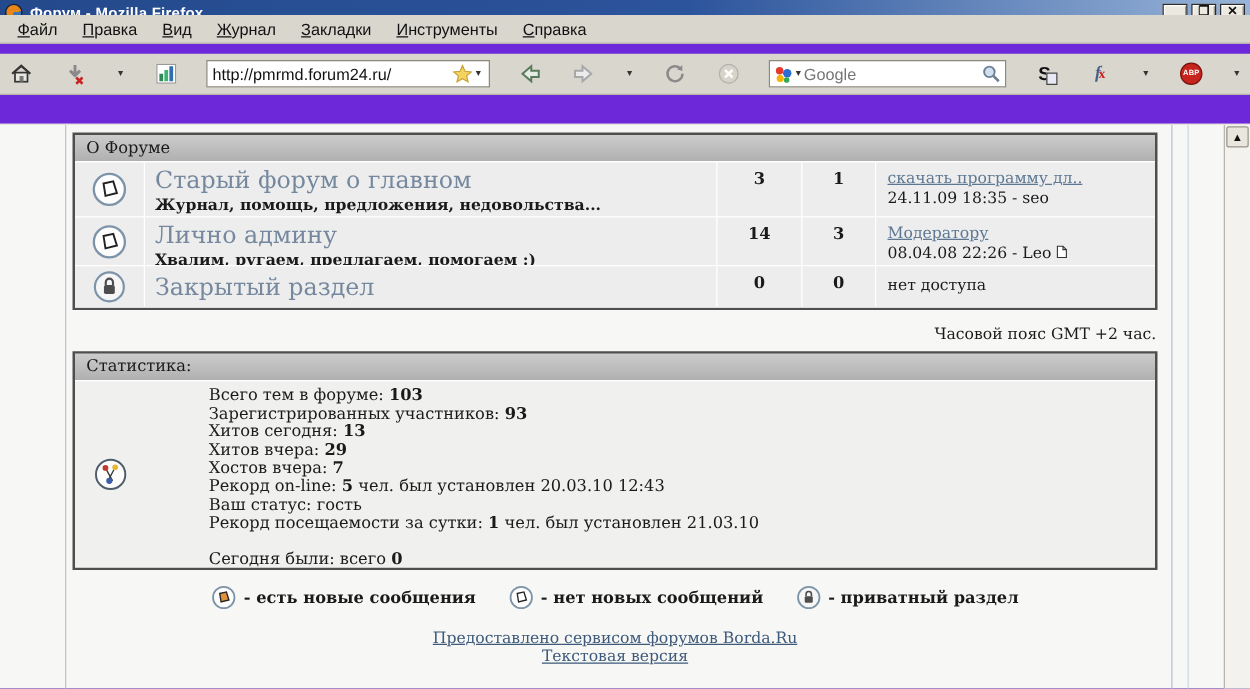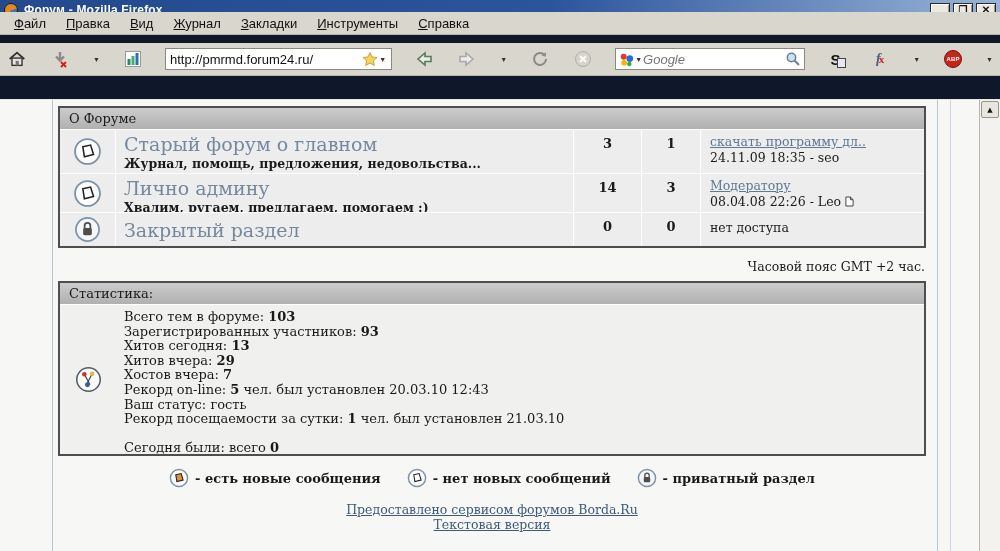--- a/index.html
+++ b/index.html
@@ -1,17 +1,17 @@
 <!DOCTYPE html>
 <html lang="ru"><head>
 <meta charset="utf-8">
 <style>
   * { margin:0; padding:0; box-sizing:border-box; }
   html,body { background:#555; }
-  .screen { position:relative; width:1000px; height:551px; background:#0f172a;
+  .screen { position:relative; width:1000px; height:551px; background:#6d28d9;
             font-family:"Liberation Sans", sans-serif; overflow:hidden; }
 
   
   .titlebar { position:absolute; left:0; top:0; width:1000px; height:20px;
     background:linear-gradient(90deg,#24498c 0%,#2c549c 55%,#98b4d8 100%);
     display:flex; align-items:center; padding:0 4px; }
   .ff-icon { width:14px; height:14px; border-radius:50%;
     background:conic-gradient(from 210deg,#e8861a 0 230deg,#3a76b8 230deg 360deg);
     border:1px solid #123; margin-right:6px; flex:none; }
   .win-title { color:#fff; font-size:12px; font-weight:bold; letter-spacing:.2px; }
@@ -35,21 +35,21 @@
   .tb-icon { width:22px; height:22px; display:flex; align-items:center;
     justify-content:center; flex:none; }
   .dd { font-size:7px; color:#333; flex:none; padding:0 1px; }
   .urlbar { flex:1 1 452px; height:22px; background:#fff; border:1px solid #8b887c;
     display:flex; align-items:center; padding:0 4px; min-width:200px; }
   .urlbar input { flex:1; border:none; outline:none; font-size:13px; color:#111;
     font-family:"Liberation Sans",sans-serif; background:transparent; }
   .searchbar { flex:none; width:190px; height:22px; background:#fff;
     border:1px solid #8b887c; display:flex; align-items:center; padding:0 3px; }
   .searchbar input { flex:1; border:none; outline:none; font-size:13px; color:#999;
-    font-family:"Liberation Sans",sans-serif; min-width:20px;font-style:italic; }
+    font-family:"Liberation Sans",sans-serif; min-width:20px; }
   .scrapbook { font-size:15px; font-weight:bold; color:#111; position:relative; padding-right:3px; }
   .scrapbook::after { content:""; position:absolute; right:-2px; bottom:0; width:7px; height:8px;
     background:#e8e8f4; border:1px solid #444; }
   .flashblock { font-size:14px; color:#47608a; font-style:italic; font-weight:bold;
     font-family:"Liberation Serif",serif; }
   .flashblock .redx { color:#c22; font-style:normal; font-size:11px; margin-left:-2px; }
   .abp { width:18px; height:18px; border-radius:50%; background:#c6251d;
     color:#fff; font-size:6px; font-weight:bold; display:flex; align-items:center;
     justify-content:center; letter-spacing:.2px; border:1px solid #7d120d; }
 
@@ -93,21 +93,21 @@
   .last-cell { padding:4px 9px; font-size:12.5px; }
   .last-cell.centered { display:flex; align-items:center; padding-top:0; }
   .last-link { color:#5e7893; text-decoration:underline; }
   .last-info { color:#1a1a1a; margin-top:1px; display:flex; align-items:center; gap:4px; }
 
   .tz-line { text-align:right; font-size:12.5px; margin-top:11px; padding-right:1px; }
 
   .stats-box { margin-top:7px; }
   .stats-body { display:flex; height:150px; background:#f0f0ef; border-top:1px solid #fff; }
   .stats-icon-col { width:56px; flex:none; display:flex; align-items:center; justify-content:center; }
-  .stats-text { flex:1; padding:5px 8px 0; font-size:13px; line-height:14.6px; }
+  .stats-text { flex:1; padding:5px 8px 0; font-size:13px; line-height:14.6px;margin-left:43px; }
   .stat-line { min-height:14.6px; white-space:nowrap; }
 
   .legend { display:flex; justify-content:center; align-items:center; gap:26px;
     margin-top:12px; font-size:13px; font-weight:600; }
   .legend-item { display:flex; align-items:center; gap:6px; }
 
   .footer { text-align:center; margin-top:14px; font-size:12.5px; line-height:15px; }
   .footer a { color:#3d5a7a; text-decoration:underline; }
 </style>
 </head>

